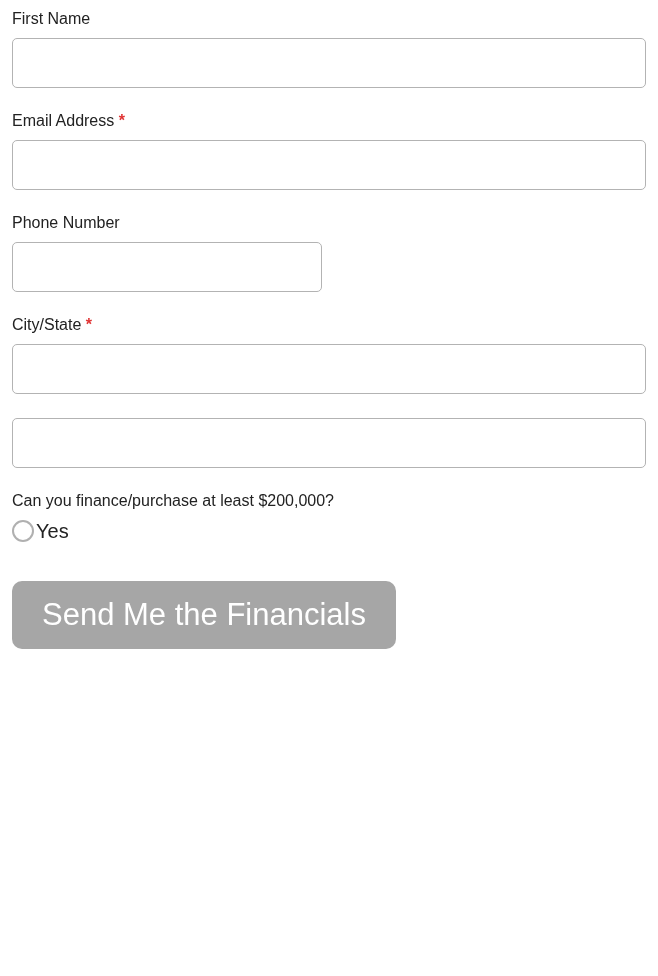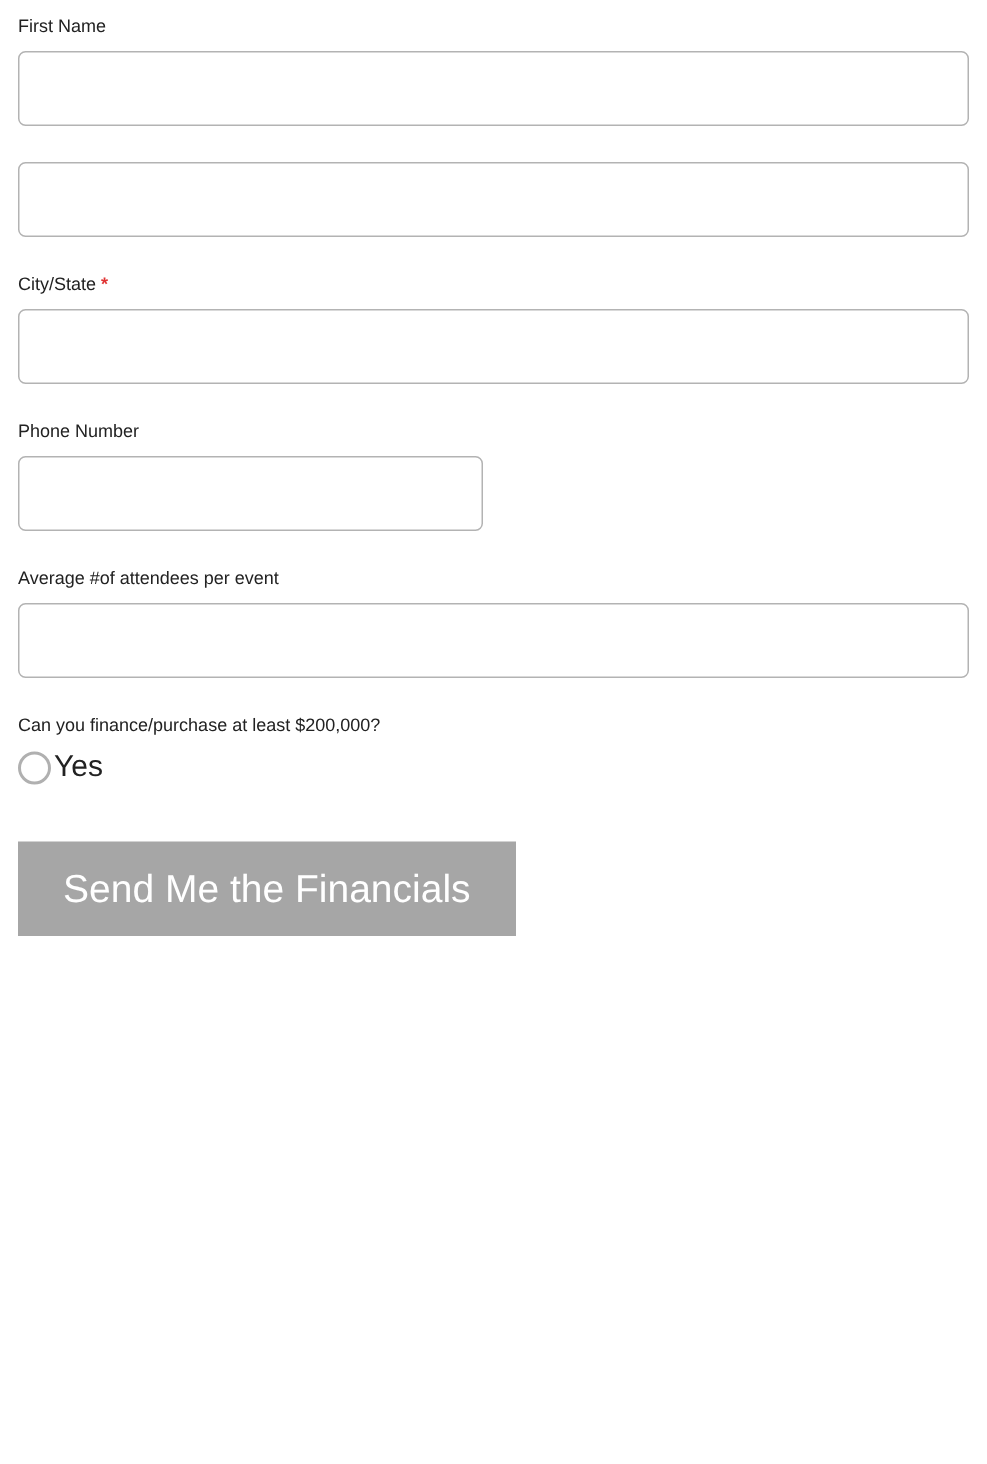--- a/index.html
+++ b/index.html
@@ -12,21 +12,21 @@
       color: #333;
       padding: 10px 12px;
       width: 658px;
       background: #fff;
     }
     .form-group {
       margin-bottom: 24px;
     }
     .label {
       display: block;
-      font-size: 12px;
+      font-size: 16px;
       color: #222;
       margin-bottom: 10px;
     }
     .required {
       color: #e03434;
       font-weight: bold;
     }
     .text-input {
       width: 100%;
       height: 50px;
@@ -37,21 +37,21 @@
       background: #fff;
     }
     .text-input.narrow {
       width: 310px;
     }
     .radio-group {
       margin-top: 8px;
     }
     .radio-option {
       display: flex;
-      align-items: flex-end;
+      align-items: flex-start;
       margin-bottom: 6px;
     }
     .radio-input {
       appearance: none;
       -webkit-appearance: none;
       width: 22px;
       height: 22px;
       border: 2px solid #b0b0b0;
       border-radius: 50%;
       margin-right: 2px;
@@ -69,64 +69,65 @@
       background: #555;
       border-radius: 50%;
     }
     .radio-label {
       font-size: 20px;
       color: #222;
     }
     .submit-button {
       background: #a6a6a6;
       color: #fff;
-      font-size: 26px;
+      font-size: 31px;
       border: none;
-      border-radius: 0;
+      border-radius: 10px;
       padding: 16px 30px;
       cursor: pointer;
       margin-top: 14px;
       font-family: Arial, Helvetica, sans-serif;
     }
   </style>
 </head>
 <body>
 
 <form>
 
   <div class="form-group">
     <label class="label">
       <span>First Name</span>
     </label>
     <input type="text" class="text-input" value="" style="">
   </div>
 
   <div class="form-group">
-    <input type="text" class="text-input" value="" style="">
-  </div>
-
-  <div class="form-group">
     <label class="label">
-      <span>City/State</span>
+      <span>Email Address</span>
       <span class="required">*</span>
     </label>
     <input type="text" class="text-input" value="" style="">
   </div>
 
   <div class="form-group">
     <label class="label">
       <span>Phone Number</span>
     </label>
     <input type="text" class="text-input narrow" value="" style="">
   </div>
 
   <div class="form-group">
     <label class="label">
-      <span>Average #of attendees per event</span>
+      <span>City/State</span>
+      <span class="required">*</span>
     </label>
+    <input type="text" class="text-input" value="" style="">
+  </div>
+
+  <div class="form-group">
     <input type="text" class="text-input" value="" style="">
   </div>
 
 
   <div class="form-group">
     <label class="label">
       <span>Can you finance/purchase at least $200,000?</span>
     </label>
     <div class="radio-group">
       <div class="radio-option">

